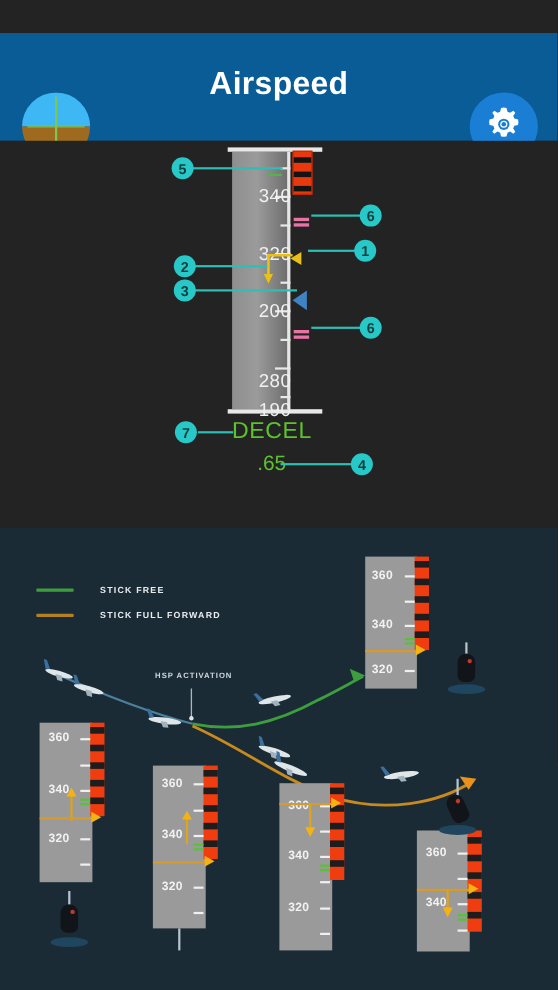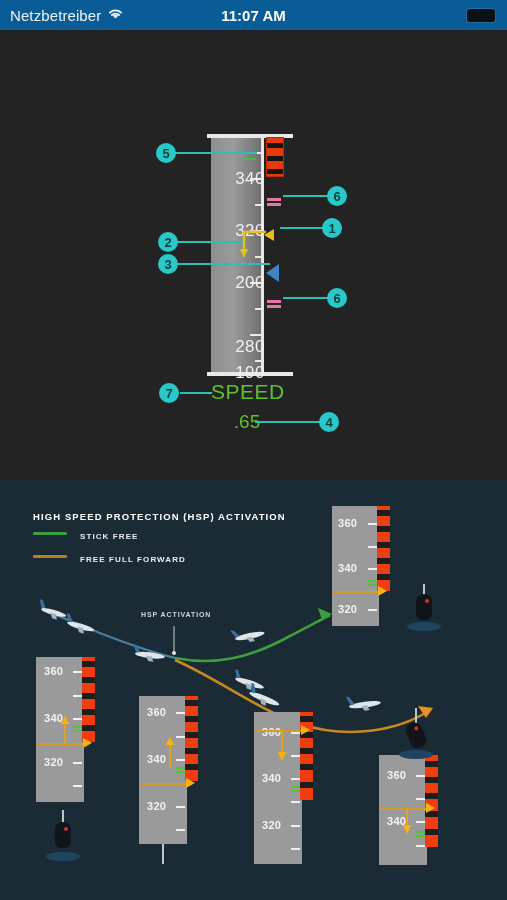--- a/index.html
+++ b/index.html
@@ -123,21 +123,21 @@
 
   
   .diagram {
     position: absolute; top: 480px; left: 0; width: 507px; height: 420px;
     background: #1b2b36; overflow: hidden;
   }
   .diag-title {
     position: absolute; left: 33px; top: 31px; color: #ffffff;
     font-size: 9.5px; font-weight: bold; letter-spacing: 1.1px;
   }
-  .leg-row { position: absolute; left: 33px; display: flex; align-items: flex-start; gap: 13px; }
+  .leg-row { position: absolute; left: 33px; display: flex; align-items: center; gap: 24px; }
   .leg-swatch { width: 34px; height: 3px; border-radius: 1px; }
   .leg-label { color: #e9ecef; font-size: 8px; font-weight: bold; letter-spacing: 1.1px; }
   .hsp-note {
     position: absolute; color: #cdd6dc; font-size: 7px; font-weight: bold; letter-spacing: .9px;
   }
 
   
   .mini { position: absolute; }
   .mini-body { position: absolute; left: 0; top: 0; background: #9a9a9a; }
   .mini-bp { position: absolute; background: #ef3d10; }
@@ -166,37 +166,42 @@
   .stick-base {
     position: absolute; left: 50%; width: 34px; height: 9px; background: #20455e;
     border-radius: 50%; transform: translateX(-50%);
   }
 </style>
 </head>
 <body>
 
 <div id="app">
 
-  <div class="statusbar">
-    <div class="sb-left">
-      <span class="sb-carrier">Netzbetreiber</span>
-      <span class="wifi">
-        <svg width="17" height="13" viewBox="0 0 17 13">
-          <path d="M8.5 11.6 L5.9 8.7 a4 4 0 0 1 5.2 0 Z" fill="#ffffff"></path>
-          <path d="M2.9 5.6 a8.2 8.2 0 0 1 11.2 0" stroke="#ffffff" stroke-width="1.9" fill="none" stroke-linecap="round"></path>
-          <path d="M4.9 8.0 a5.2 5.2 0 0 1 7.2 0" stroke="#ffffff" stroke-width="1.8" fill="none" stroke-linecap="round"></path>
+
+  <div class="navbar">
+    <div class="attitude-btn">
+      <div class="att-sky"></div>
+      <div class="att-gnd"></div>
+      <div class="att-vert"></div>
+      <div class="att-horz"></div>
+    </div>
+    <div class="nav-title">Airspeed</div>
+    <div class="gear-btn">
+      <span>
+        <svg width="38" height="38" viewBox="0 0 40 40">
+          <g fill="#ffffff">
+            <path d="M20 4 l2.6 .35 .9 3.6 2.5 1.05 3.1-2 1.9 1.9 -2 3.1 1.05 2.5 3.6 .9 .35 2.6 -.35 2.6 -3.6 .9 -1.05 2.5 2 3.1 -1.9 1.9 -3.1-2 -2.5 1.05 -.9 3.6 -2.6 .35 -2.6-.35 -.9-3.6 -2.5-1.05 -3.1 2 -1.9-1.9 2-3.1 -1.05-2.5 -3.6-.9 -.35-2.6 .35-2.6 3.6-.9 1.05-2.5 -2-3.1 1.9-1.9 3.1 2 2.5-1.05 .9-3.6 Z"></path>
+          </g>
+          <circle cx="20" cy="20" r="5.4" fill="#1a7fd4"></circle>
+          <circle cx="20" cy="20" r="3.4" fill="#ffffff"></circle>
+          <circle cx="20" cy="20" r="2.2" fill="#1a7fd4"></circle>
         </svg>
       </span>
     </div>
-    <div class="sb-time">11:07 AM</div>
-    <div class="sb-right">
-      <span class="battery"></span>
-    </div>
   </div>
-
 
   <div class="pfd-panel">
 
     <div class="tape-wrap">
       <div class="tape-cap-top"></div>
       <div class="tape-cap-bot"></div>
       <div class="tape-body"></div>
       <div class="tape-rail"></div>
 
       <div class="tick minor" style="top:18px; right:19px;"></div>
@@ -235,21 +240,21 @@
       <span class="trend-arrow" style="left:28px; top:95px;">
         <svg width="28" height="32" viewBox="0 0 28 32">
           <path d="M27 3 H5 V21" stroke="#e8c018" stroke-width="2.4" fill="none"></path>
           <path d="M5 29 L0.8 20 H9.2 Z" fill="#e8c018"></path>
         </svg>
       </span>
 
       <div class="tgt-triangle" style="left:55px; top:130px;"></div>
     </div>
 
-    <div class="decel-text">SPEED</div>
+    <div class="decel-text">DECEL</div>
     <div class="mach-text">.65</div>
 
     <div class="leader" style="left:175px; top:25px; width:82px;"></div>
     <div class="callout" style="left:156px; top:25px;">5</div>
 
     <div class="leader" style="left:283px; top:68px; width:46px;"></div>
     <div class="callout" style="left:327px; top:68px;">6</div>
 
     <div class="leader" style="left:280px; top:100px; width:44px;"></div>
     <div class="callout" style="left:322px; top:100px;">1</div>
@@ -275,29 +280,28 @@
       <span class="dot"></span>
       <span class="dot"></span>
       <span class="dot"></span>
       <span class="dot"></span>
       <span class="dot"></span>
     </div>
   </div>
 
   <div class="diagram">
 
-    <div class="diag-title">HIGH SPEED PROTECTION (HSP) ACTIVATION</div>
 
     <div class="leg-row" style="top:52px;">
       <span class="leg-swatch" style="background:#3d9e3d;"></span>
       <span class="leg-label">STICK FREE</span>
     </div>
     <div class="leg-row" style="top:75px;">
       <span class="leg-swatch" style="background:#b5801f;"></span>
-      <span class="leg-label">FREE FULL FORWARD</span>
+      <span class="leg-label">STICK FULL FORWARD</span>
     </div>
 
     <svg style="position:absolute; left:0; top:0;" width="507" height="420">
 
       <path d="M45 130 C 90 150, 135 168, 175 178" stroke="#4a7f9e" stroke-width="2" fill="none"></path>
 
       <path d="M175 178 C 215 186, 250 178, 290 156 C 310 146, 320 140, 330 135" stroke="#3d9e3d" stroke-width="2.6" fill="none"></path>
       <path d="M332 134 L318 128 L322 140 Z" fill="#3d9e3d"></path>
 
       <path d="M175 180 C 220 200, 255 228, 300 244 C 350 260, 400 250, 430 230" stroke="#c8891f" stroke-width="2.6" fill="none"></path>

